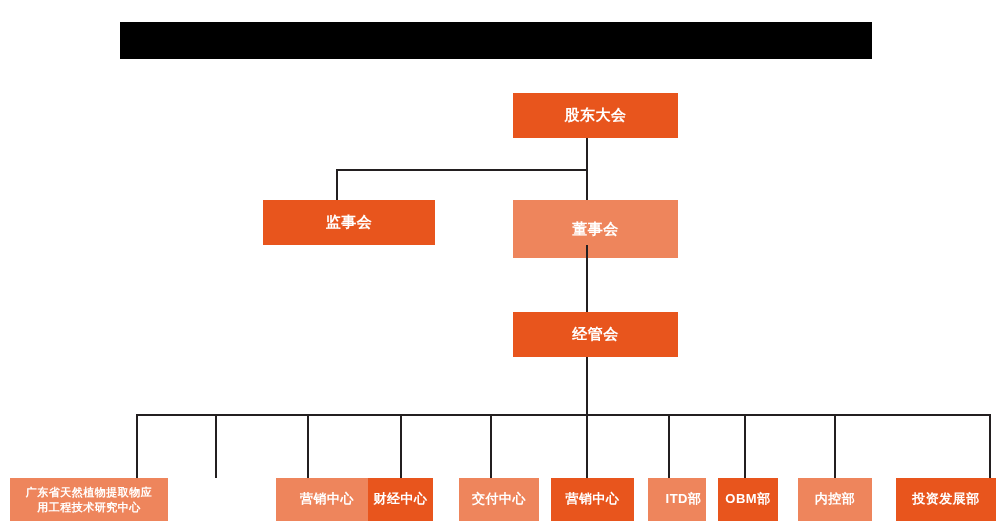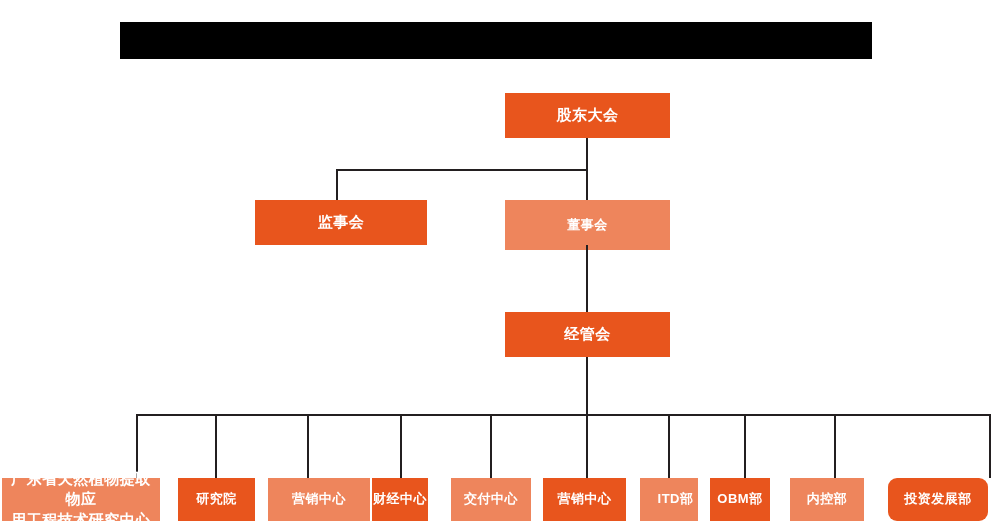--- a/index.html
+++ b/index.html
@@ -30,50 +30,51 @@
     position: absolute;
     box-sizing: border-box;
     display: flex;
     align-items: center;
     justify-content: center;
     text-align: center;
     color: #ffffff;
     font-weight: bold;
     line-height: 1.25;
     letter-spacing: 0.5px;
+    margin-left: 8px;
   }
   .node.dark   { background: #E8551D; }
   .node.light  { background: #EE855C; }
 
   
   .n-shareholders {
     left: 505px; top: 93px; width: 165px; height: 45px;
     font-size: 15px;
   }
   
   .n-supervisors {
     left: 255px; top: 200px; width: 172px; height: 45px;
     font-size: 15px;
   }
   .n-directors {
-    left: 505px; top: 200px; width: 165px; height: 50px;
-    font-size: 13px;
+    left: 505px; top: 200px; width: 165px; height: 58px;
+    font-size: 15px;
   }
   
   .n-management {
     left: 505px; top: 312px; width: 165px; height: 45px;
     font-size: 15px;
   }
   
   .dept {
     top: 478px; height: 43px;
     font-size: 13px;
   }
   .dept.two-line {
-    font-size: 15px;
+    font-size: 11px;
     line-height: 1.35;
     padding: 13px 4px;
     justify-content: center;
   }
 
   
   .line-v, .line-h {
     position: absolute;
     background: #231f20;
   }
@@ -119,31 +120,30 @@
   <div class="line-v" style="left:834px; top:414px; height:64px;"></div>
   <div class="line-v" style="left:989px; top:414px; height:64px;"></div>
 
   <div class="node light dept two-line" style="left:2px; width:158px;">
     <span>
       <span>广东省天然植物提取物应</span><br>
       <span>用工程技术研究中心</span>
     </span>
   </div>
 
-  <div class="node dark dept" style="left:178px; width:77px;">研究院</div>
 
   <div class="node light dept" style="left:268px; width:102px;">营销中心</div>
 
-  <div class="node dark dept" style="left:372px; width:56px;">财经中心</div>
+  <div class="node dark dept" style="left:360px; width:65px;">财经中心</div>
 
   <div class="node light dept" style="left:451px; width:80px;">交付中心</div>
 
   <div class="node dark dept" style="left:543px; width:83px;">营销中心</div>
 
   <div class="node light dept" style="left:640px; width:58px;padding-left:13px;">ITD部</div>
 
   <div class="node dark dept" style="left:710px; width:60px;">OBM部</div>
 
   <div class="node light dept" style="left:790px; width:74px;">内控部</div>
 
-  <div class="node dark dept" style="left:888px; width:100px;border-radius:9px;">投资发展部</div>
+  <div class="node dark dept" style="left:888px; width:100px;">投资发展部</div>
 
 </div>
 
 </body></html>

